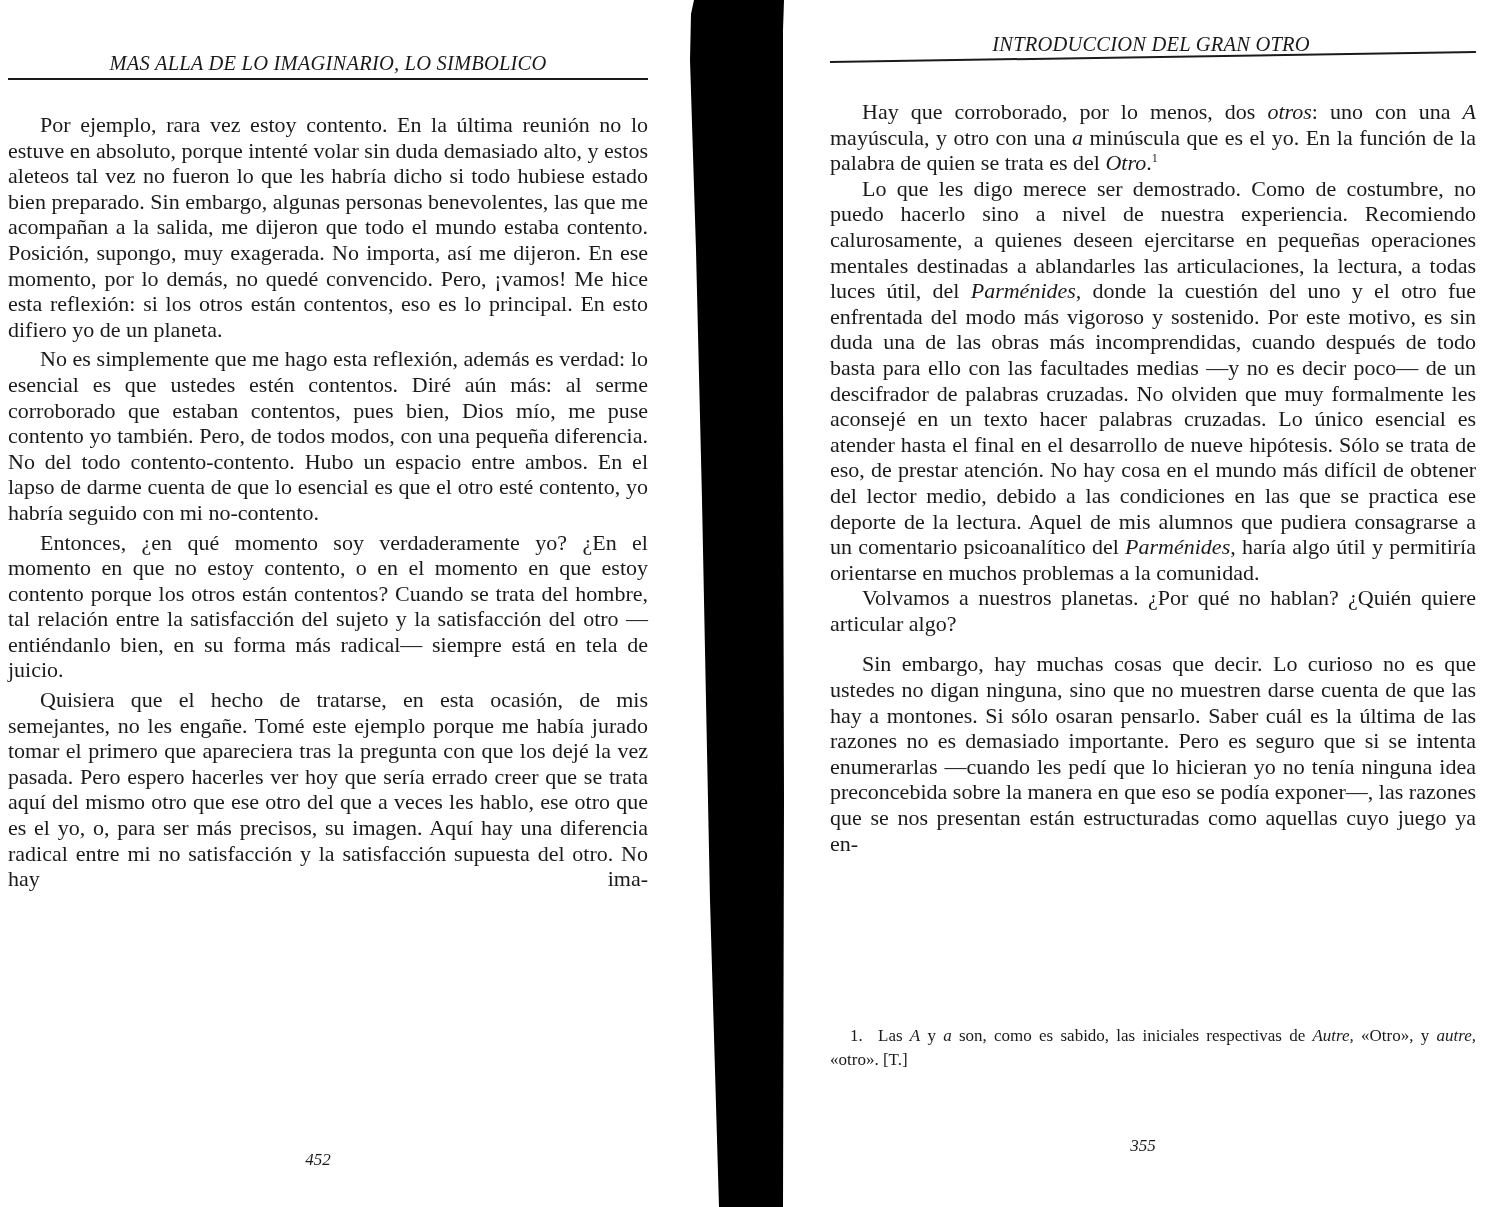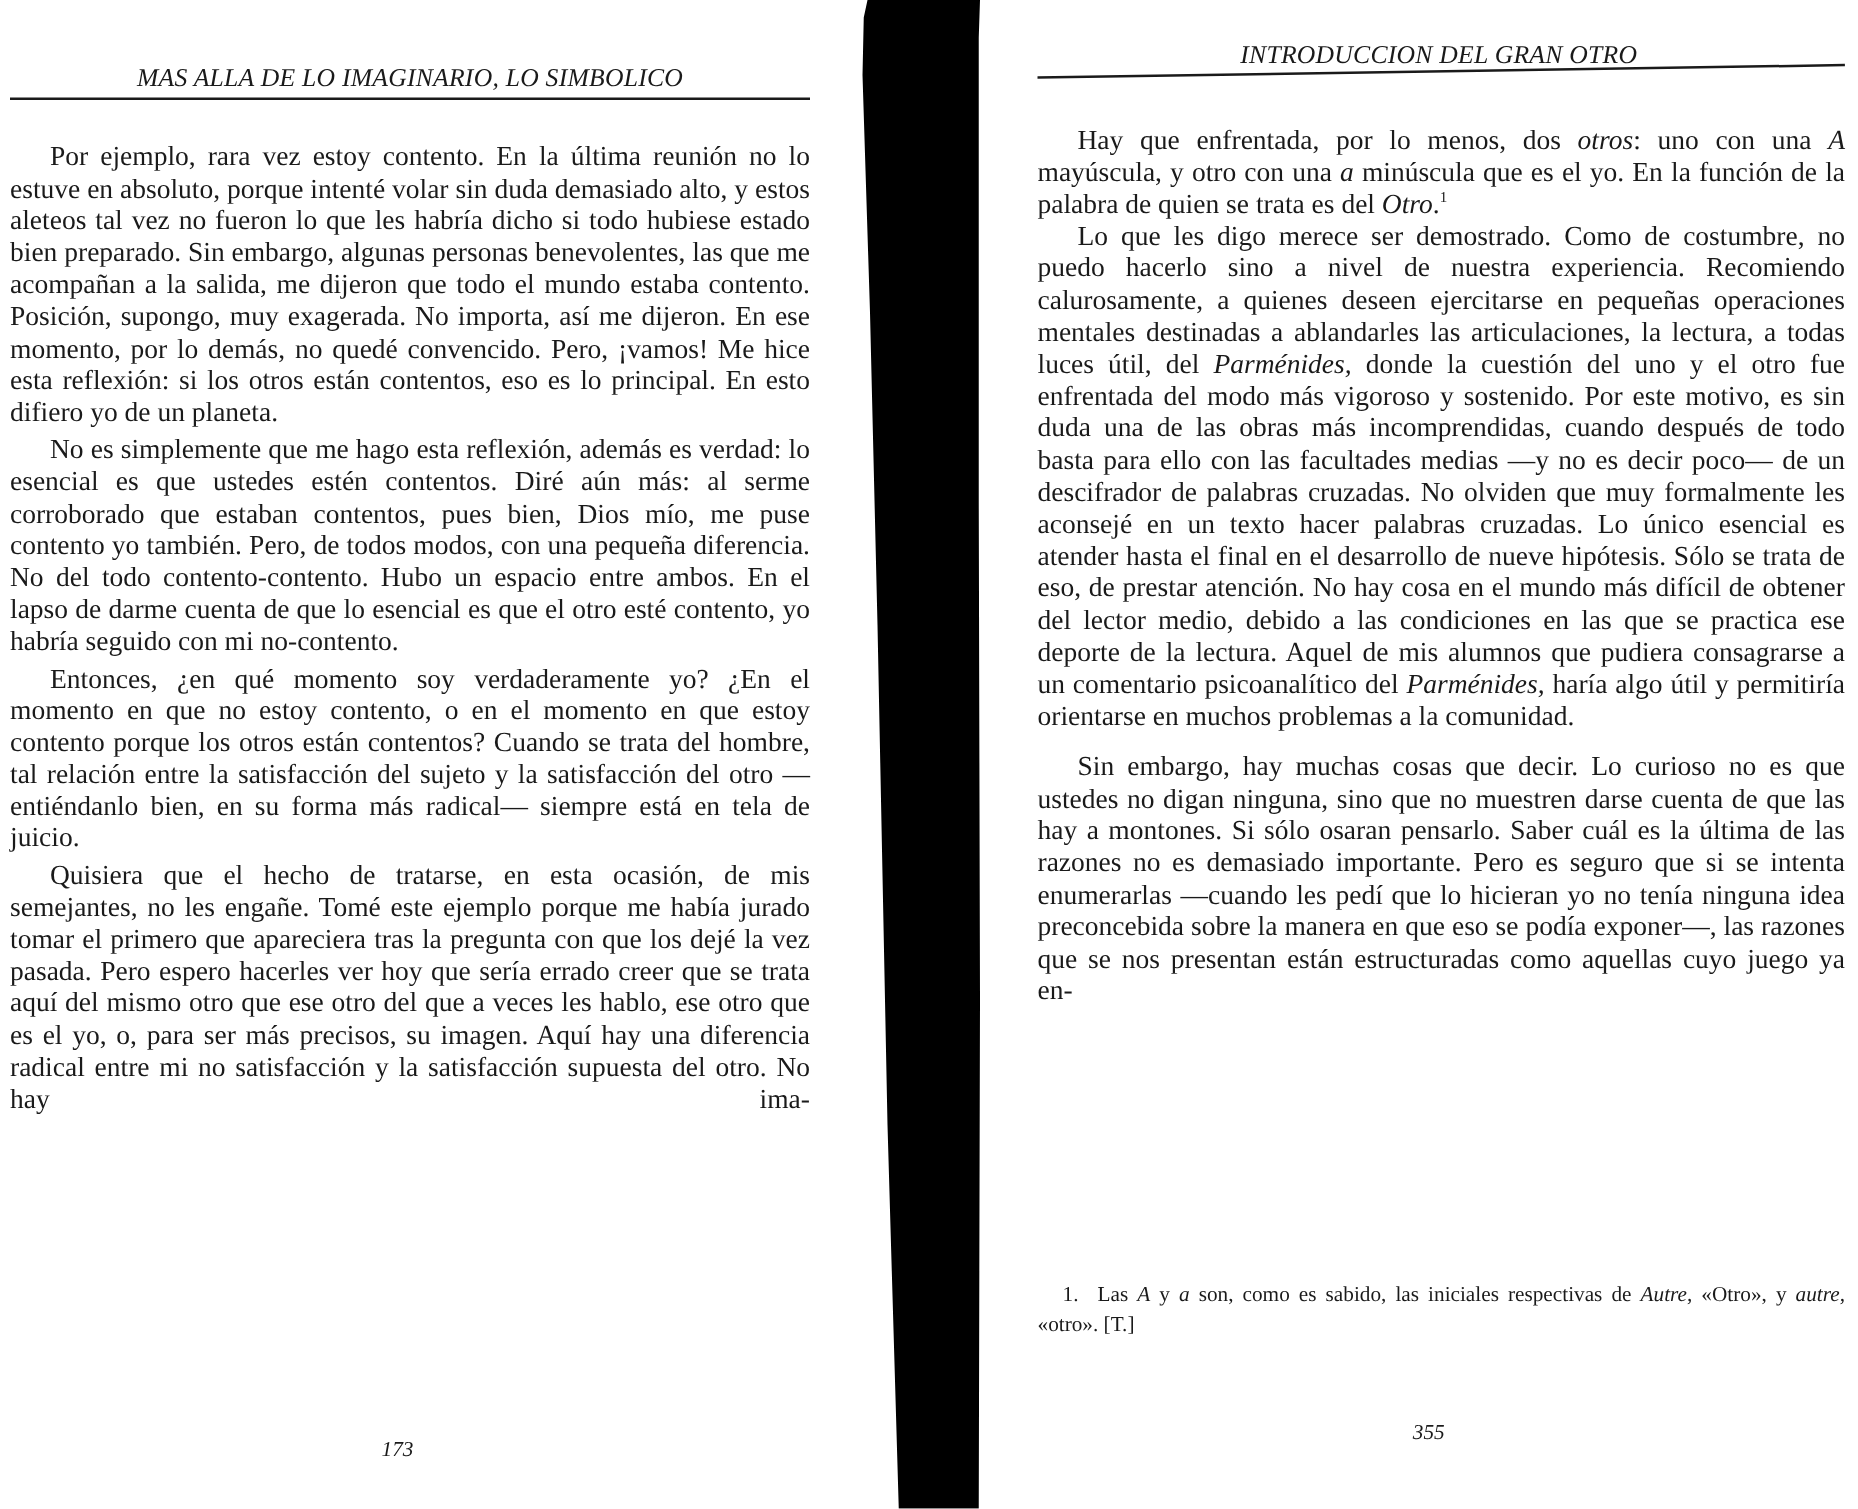--- a/index.html
+++ b/index.html
@@ -47,32 +47,33 @@
 
 <div class="page page-left">
   <div class="running-head">MAS ALLA DE LO IMAGINARIO, LO SIMBOLICO</div>
   <div class="rule"></div>
   <div class="body-text">
     <p class="indent">Por ejemplo, rara vez estoy contento. En la última reunión no lo estuve en absoluto, porque intenté volar sin duda demasiado alto, y estos aleteos tal vez no fueron lo que les habría dicho si todo hubiese estado bien preparado. Sin embargo, algunas personas benevolentes, las que me acompañan a la salida, me dijeron que todo el mundo estaba contento. Posición, supongo, muy exagerada. No importa, así me dijeron. En ese momento, por lo demás, no quedé convencido. Pero, ¡vamos! Me hice esta reflexión: si los otros están contentos, eso es lo principal. En esto difiero yo de un planeta.</p>
     <p class="indent gap">No es simplemente que me hago esta reflexión, además es verdad: lo esencial es que ustedes estén contentos. Diré aún más: al serme corroborado que estaban contentos, pues bien, Dios mío, me puse contento yo también. Pero, de todos modos, con una pequeña diferencia. No del todo contento-contento. Hubo un espacio entre ambos. En el lapso de darme cuenta de que lo esencial es que el otro esté contento, yo habría seguido con mi no-contento.</p>
     <p class="indent gap">Entonces, ¿en qué momento soy verdaderamente yo? ¿En el momento en que no estoy contento, o en el momento en que estoy contento porque los otros están contentos? Cuando se trata del hombre, tal relación entre la satisfacción del sujeto y la satisfacción del otro —entiéndanlo bien, en su forma más radical— siempre está en tela de juicio.</p>
     <p class="indent gap last-line-justify">Quisiera que el hecho de tratarse, en esta ocasión, de mis semejantes, no les engañe. Tomé este ejemplo porque me había jurado tomar el primero que apareciera tras la pregunta con que los dejé la vez pasada. Pero espero hacerles ver hoy que sería errado creer que se trata aquí del mismo otro que ese otro del que a veces les hablo, ese otro que es el yo, o, para ser más precisos, su imagen. Aquí hay una diferencia radical entre mi no satisfacción y la satisfacción supuesta del otro. No hay ima-</p>
   </div>
-  <div class="folio">173</div>
+  <div class="folio">452</div>
 </div>
 
 <svg class="gutter" viewBox="0 0 100 1207" preserveAspectRatio="none">
   <polygon points="8,0 98,0 97,30 97,400 98,800 97,1207 33,1207 24,900 16,500 10,250 4,60 5,14" fill="#000"></polygon>
 </svg>
 
 <div class="page page-right">
   <div class="running-head">INTRODUCCION DEL GRAN OTRO</div>
   <div class="rule"></div>
   <div class="body-text">
-    <p class="indent"><span>Hay que enfrentada, por lo menos, dos </span><em>otros</em><span>: uno con una </span><em>A</em><span> mayúscula, y otro con una </span><em>a</em><span> minúscula que es el yo. En la función de la palabra de quien se trata es del </span><em>Otro</em><span>.</span><sup>1</sup></p>
+    <p class="indent"><span>Hay que corroborado, por lo menos, dos </span><em>otros</em><span>: uno con una </span><em>A</em><span> mayúscula, y otro con una </span><em>a</em><span> minúscula que es el yo. En la función de la palabra de quien se trata es del </span><em>Otro</em><span>.</span><sup>1</sup></p>
     <p class="indent"><span>Lo que les digo merece ser demostrado. Como de costumbre, no puedo hacerlo sino a nivel de nuestra experiencia. Recomiendo calurosamente, a quienes deseen ejercitarse en pequeñas operaciones mentales destinadas a ablandarles las articulaciones, la lectura, a todas luces útil, del </span><em>Parménides,</em><span> donde la cuestión del uno y el otro fue enfrentada del modo más vigoroso y sostenido. Por este motivo, es sin duda una de las obras más incomprendidas, cuando después de todo basta para ello con las facultades medias —y no es decir poco— de un descifrador de palabras cruzadas. No olviden que muy formalmente les aconsejé en un texto hacer palabras cruzadas. Lo único esencial es atender hasta el final en el desarrollo de nueve hipótesis. Sólo se trata de eso, de prestar atención. No hay cosa en el mundo más difícil de obtener del lector medio, debido a las condiciones en las que se practica ese deporte de la lectura. Aquel de mis alumnos que pudiera consagrarse a un comentario psicoanalítico del </span><em>Parménides,</em><span> haría algo útil y permitiría orientarse en muchos problemas a la comunidad.</span></p>
+    <p class="indent">Volvamos a nuestros planetas. ¿Por qué no hablan? ¿Quién quiere articular algo?</p>
     <p class="indent last-line-justify">Sin embargo, hay muchas cosas que decir. Lo curioso no es que ustedes no digan ninguna, sino que no muestren darse cuenta de que las hay a montones. Si sólo osaran pensarlo. Saber cuál es la última de las razones no es demasiado importante. Pero es seguro que si se intenta enumerarlas —cuando les pedí que lo hicieran yo no tenía ninguna idea preconcebida sobre la manera en que eso se podía exponer—, las razones que se nos presentan están estructuradas como aquellas cuyo juego ya en-</p>
   </div>
   <div class="footnote">
     <p><span class="fn-num">1.</span><span>Las </span><em>A</em><span> y </span><em>a</em><span> son, como es sabido, las iniciales respectivas de </span><em>Autre,</em><span> «Otro», y </span><em>autre,</em><span> «otro». [T.]</span></p>
   </div>
   <div class="folio">355</div>
 </div>
 
 </body></html>

